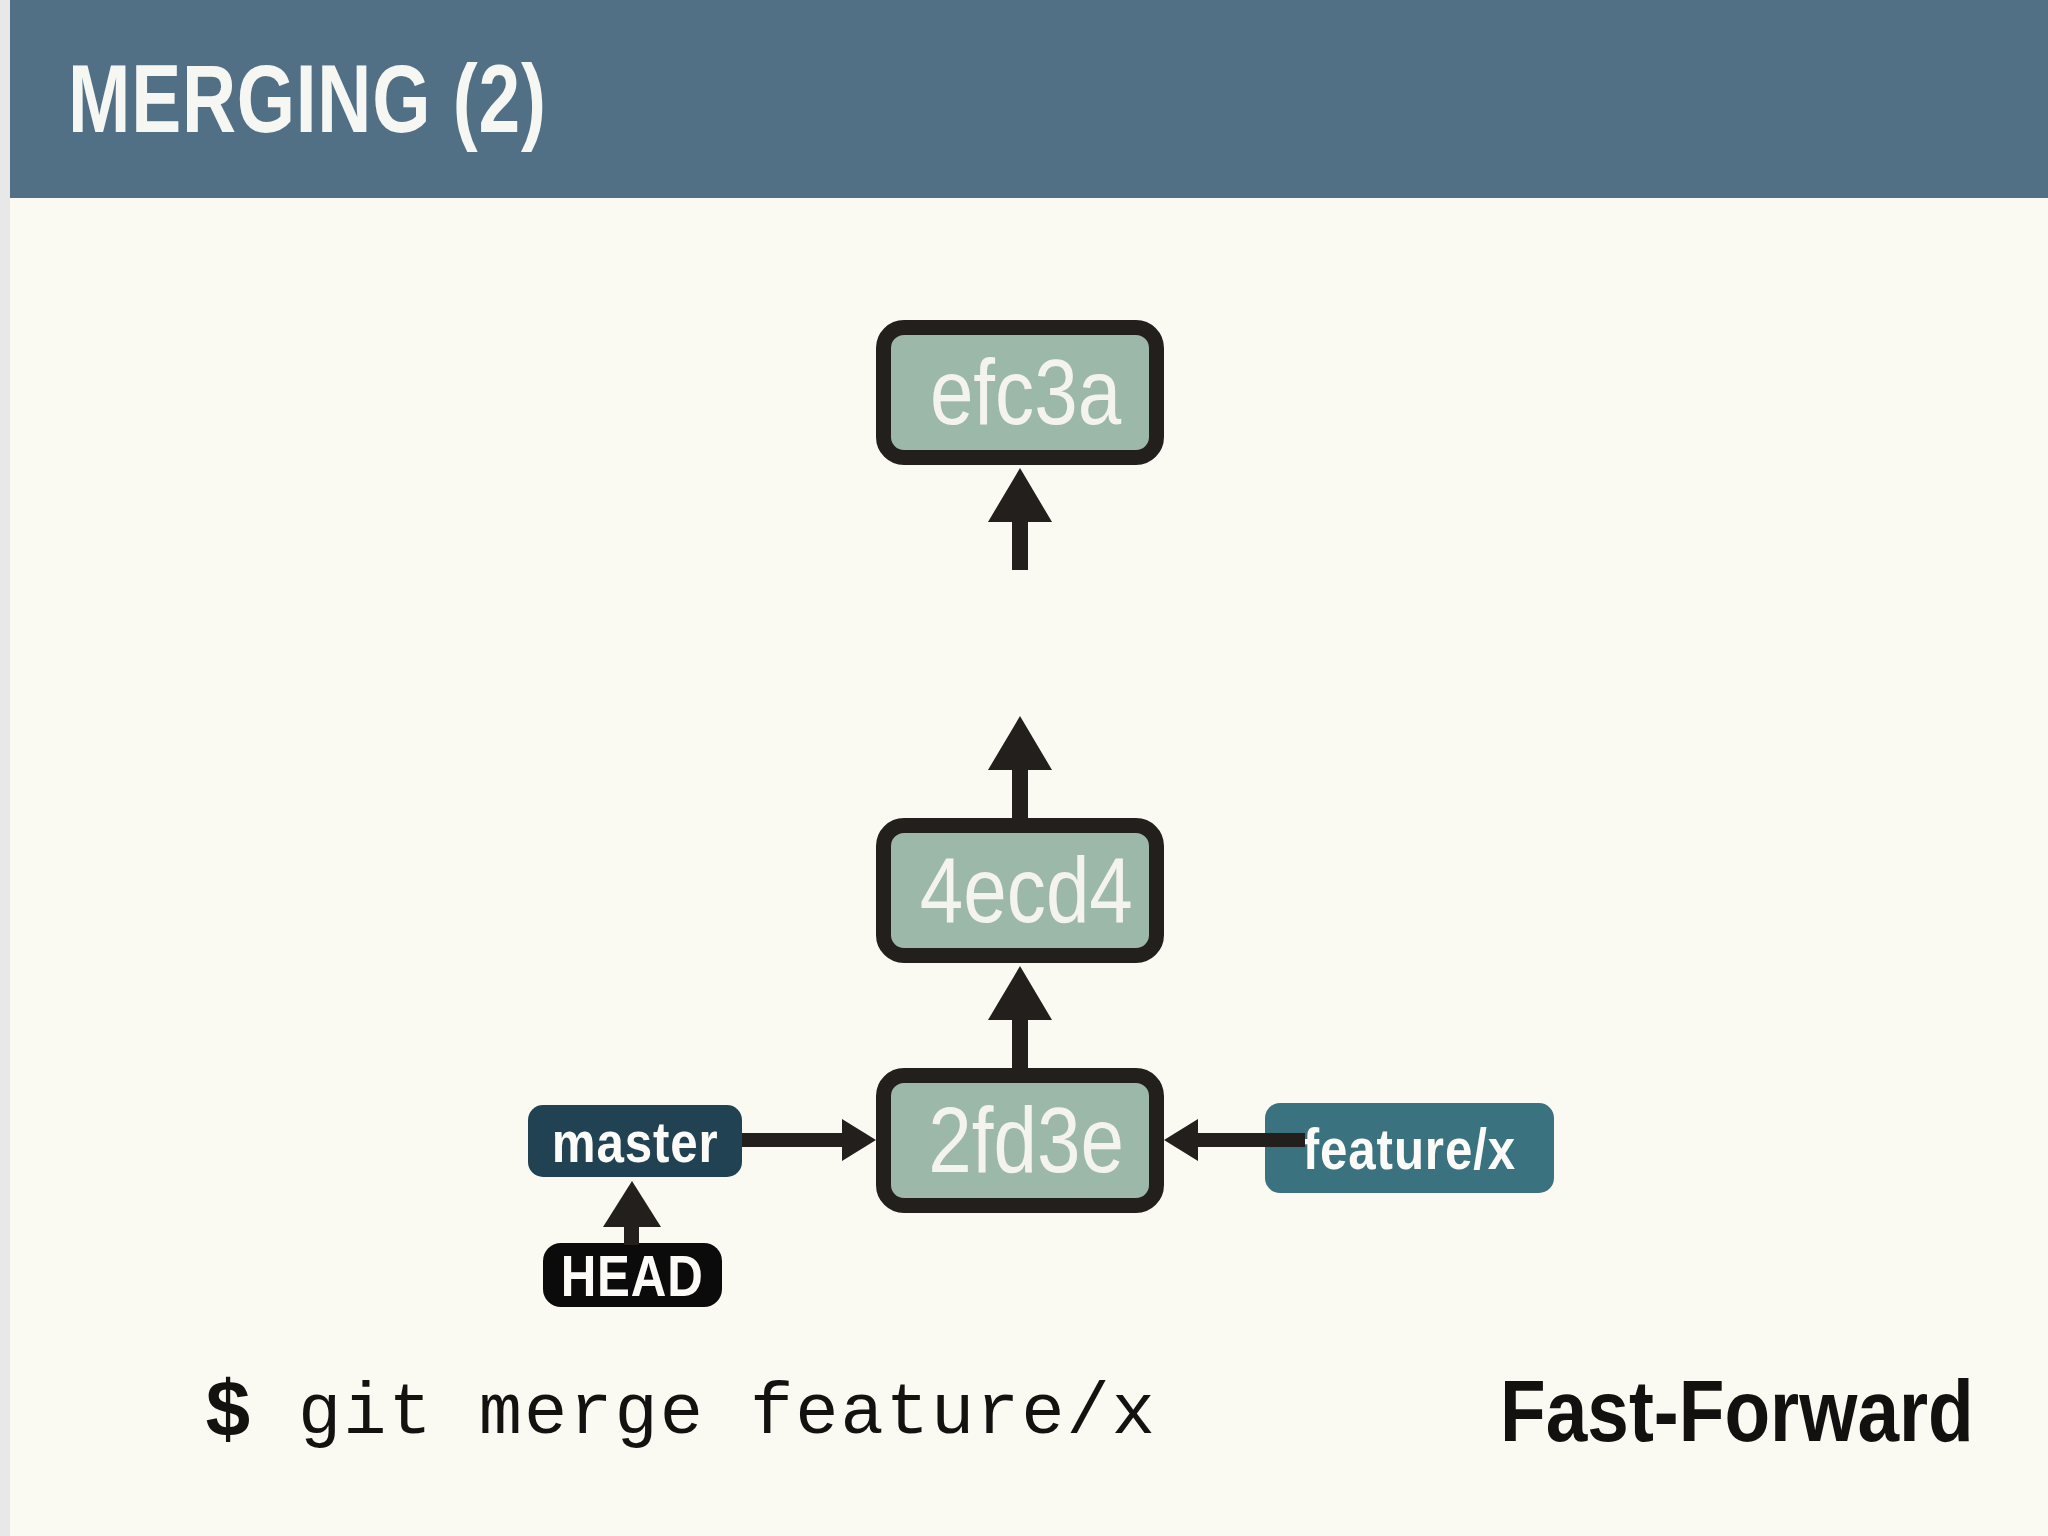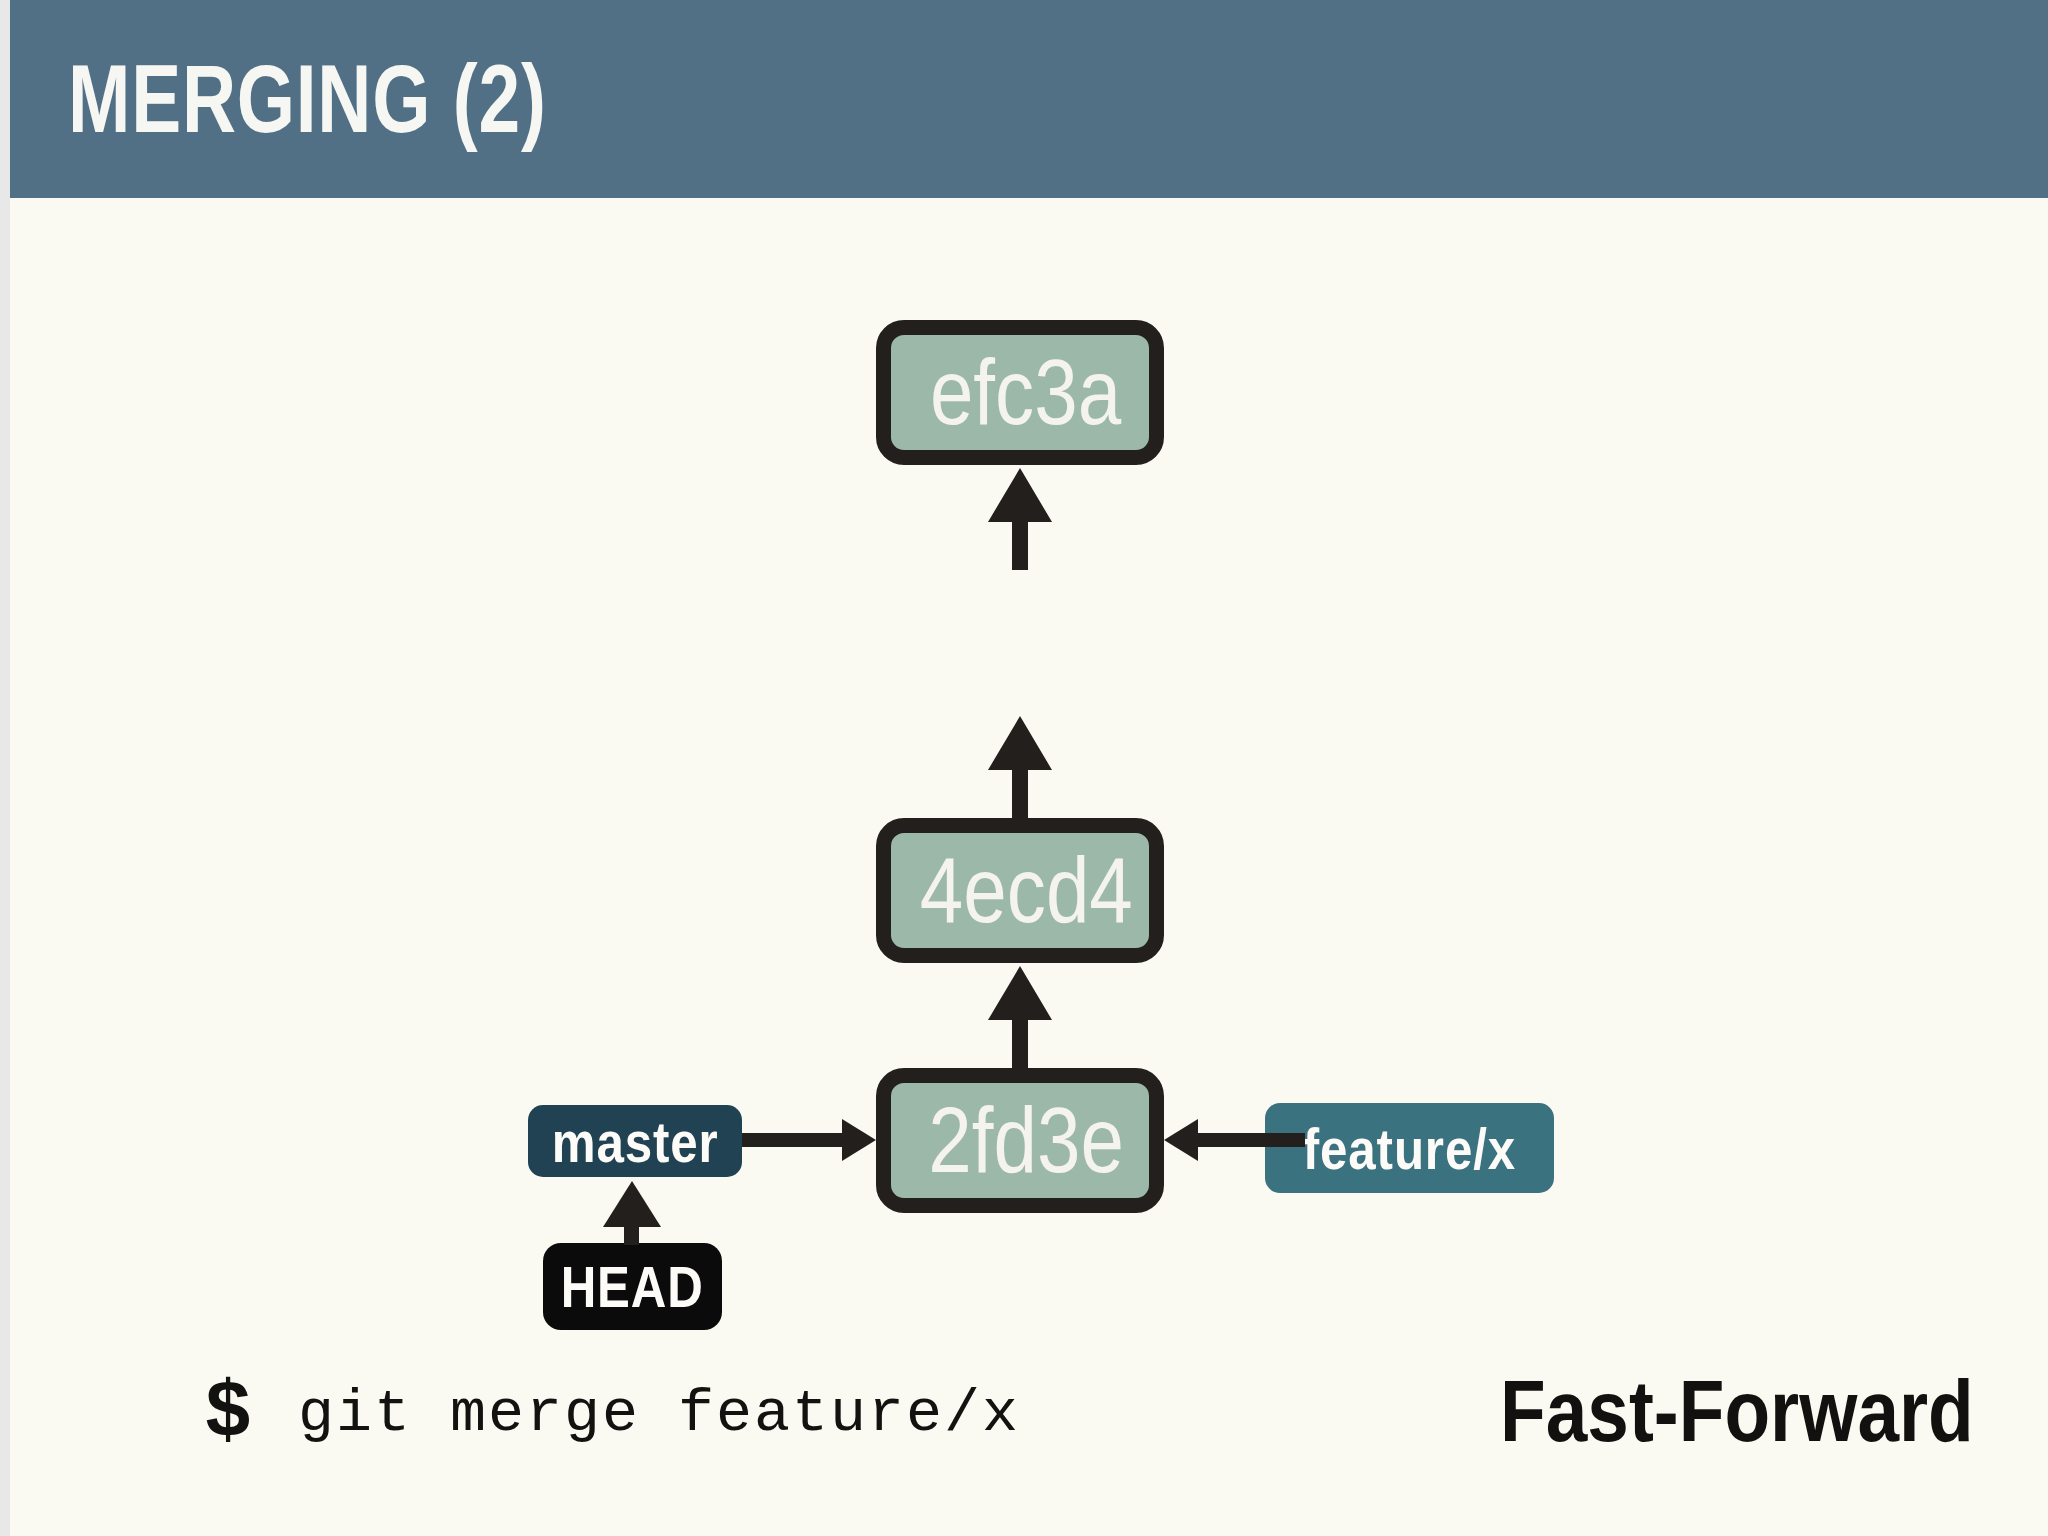--- a/index.html
+++ b/index.html
@@ -66,30 +66,30 @@
     border-radius:15px;
     text-align:right;
   }
   .ref span{
     font-size:58px;font-weight:700;color:#fcfbf7;
     transform:scaleX(0.85);transform-origin:center;
     white-space:nowrap;letter-spacing:1px;
   }
   .ref-master{left:518px;top:1105px;width:214px;height:72px;background:var(--c-master,#214253);}
   .ref-feature{left:1255px;top:1103px;width:289px;height:90px;background:var(--c-feature,#3a7280);}
-  .ref-head{left:533px;top:1243px;width:179px;height:87px;background:var(--c-head,#0b0b0b);border-radius:18px;}
+  .ref-head{left:533px;top:1243px;width:179px;height:64px;background:var(--c-head,#0b0b0b);border-radius:18px;}
   
   .terminal{
     position:absolute;left:194px;top:1364px;height:110px;
     display:flex;align-items:flex-start;
     font-family:"Liberation Mono",monospace;
     color:#121210;white-space:pre;
   }
   .prompt{font-size:80px;font-weight:700;line-height:100px;}
-  .command{font-size:60px;font-weight:400;line-height:100px;letter-spacing:2px;margin-left:46px;}
+  .command{font-size:72px;font-weight:400;line-height:100px;letter-spacing:2px;margin-left:46px;}
   .annotation{
     position:absolute;left:1490px;top:1356px;
     font-size:88px;font-weight:600;color:#12110f;
     transform:scaleX(0.85);transform-origin:left center;
     line-height:110px;white-space:nowrap;
   }
 </style>
 </head>
 <body>
 

